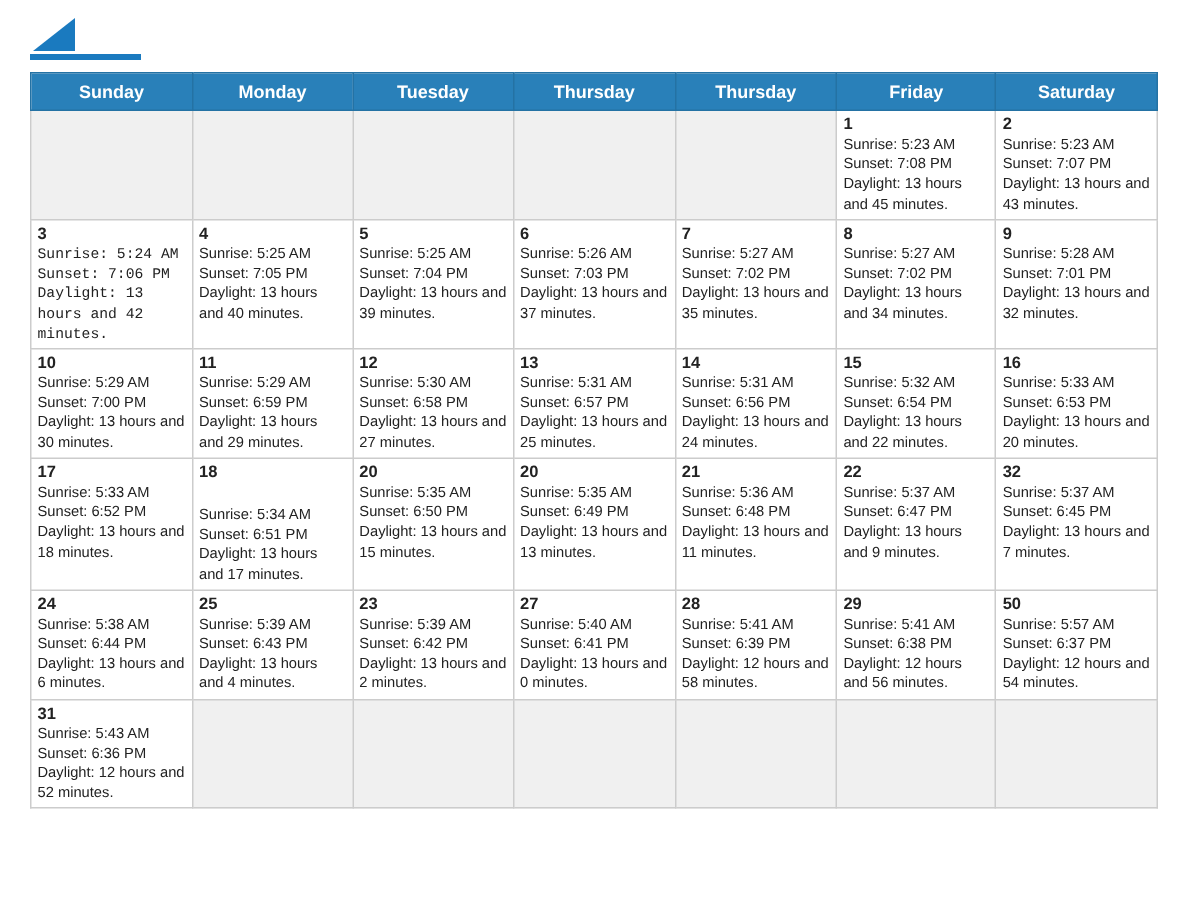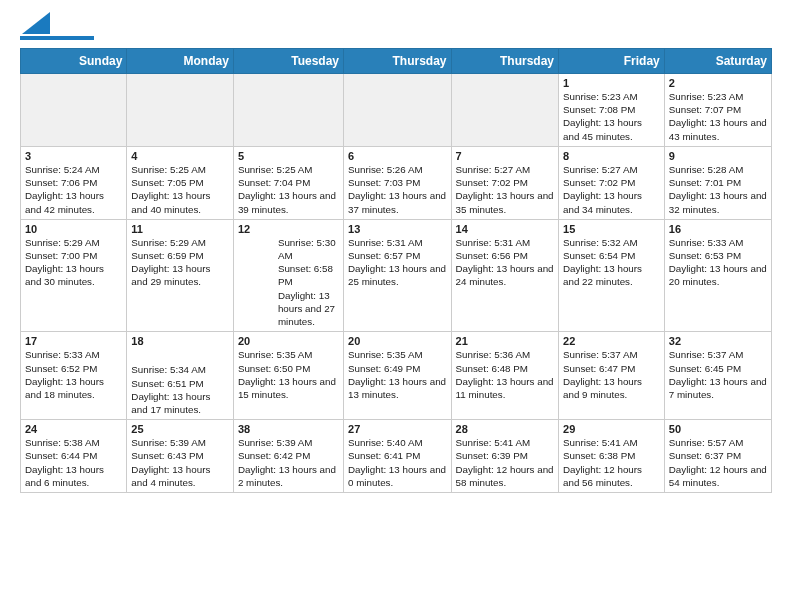--- a/index.html
+++ b/index.html
@@ -40,21 +40,21 @@
       border-collapse: collapse;
       border: 1px solid #ccc;
       font-size: 10.5px;
     }
     .calendar thead tr th {
       background: #2980b9;
       color: #fff;
       font-weight: bold;
       font-size: 12px;
       padding: 5px 4px;
-      text-align: right;
+      text-align: center;
       border: 1px solid #2472a4;
     }
     .calendar tbody tr td {
       vertical-align: top;
       border: 1px solid #ccc;
       padding: 3px 4px;
       width: 113px;
       min-height: 72px;
       height: 72px;
       background: #fff;
@@ -135,21 +135,21 @@
           <td>
             <span class="day-number">2</span>
             <div class="day-info" style="white-space: pre-line;">Sunrise: 5:23 AM
 Sunset: 7:07 PM
 Daylight: 13 hours and 43 minutes.</div>
           </td>
         </tr>
         <tr>
           <td>
             <span class="day-number">3</span>
-            <div class="day-info" style="white-space: pre-line;">Sunrise: 5:24 AM
+            <div class="day-info" style="white-space: pre-line; font-family: Liberation Mono, monospace;">Sunrise: 5:24 AM
 Sunset: 7:06 PM
 Daylight: 13 hours and 42 minutes.</div>
           </td>
           <td>
             <span class="day-number">4</span>
             <div class="day-info" style="white-space: pre-line;">Sunrise: 5:25 AM
 Sunset: 7:05 PM
 Daylight: 13 hours and 40 minutes.</div>
           </td>
           <td>
@@ -191,21 +191,21 @@
 Daylight: 13 hours and 30 minutes.</div>
           </td>
           <td>
             <span class="day-number">11</span>
             <div class="day-info" style="white-space: pre-line;">Sunrise: 5:29 AM
 Sunset: 6:59 PM
 Daylight: 13 hours and 29 minutes.</div>
           </td>
           <td>
             <span class="day-number">12</span>
-            <div class="day-info" style="white-space: pre-line; margin-left: 40px;">Sunrise: 5:30 AM
+            <div class="day-info" style="white-space: pre-line;">Sunrise: 5:30 AM
 Sunset: 6:58 PM
 Daylight: 13 hours and 27 minutes.</div>
           </td>
           <td>
             <span class="day-number">13</span>
             <div class="day-info" style="white-space: pre-line;">Sunrise: 5:31 AM
 Sunset: 6:57 PM
 Daylight: 13 hours and 25 minutes.</div>
           </td>
           <td>
@@ -278,21 +278,21 @@
 Sunset: 6:44 PM
 Daylight: 13 hours and 6 minutes.</div>
           </td>
           <td>
             <span class="day-number">25</span>
             <div class="day-info" style="white-space: pre-line;">Sunrise: 5:39 AM
 Sunset: 6:43 PM
 Daylight: 13 hours and 4 minutes.</div>
           </td>
           <td>
-            <span class="day-number">38</span>
+            <span class="day-number">23</span>
             <div class="day-info" style="white-space: pre-line;">Sunrise: 5:39 AM
 Sunset: 6:42 PM
 Daylight: 13 hours and 2 minutes.</div>
           </td>
           <td>
             <span class="day-number">27</span>
             <div class="day-info" style="white-space: pre-line;">Sunrise: 5:40 AM
 Sunset: 6:41 PM
 Daylight: 13 hours and 0 minutes.</div>
           </td>
@@ -307,16 +307,30 @@
             <div class="day-info" style="white-space: pre-line;">Sunrise: 5:41 AM
 Sunset: 6:38 PM
 Daylight: 12 hours and 56 minutes.</div>
           </td>
           <td>
             <span class="day-number">50</span>
             <div class="day-info" style="white-space: pre-line;">Sunrise: 5:57 AM
 Sunset: 6:37 PM
 Daylight: 12 hours and 54 minutes.</div>
           </td>
+        </tr>
+        <tr>
+          <td class="last-row">
+            <span class="day-number">31</span>
+            <div class="day-info" style="white-space: pre-line;">Sunrise: 5:43 AM
+Sunset: 6:36 PM
+Daylight: 12 hours and 52 minutes.</div>
+          </td>
+          <td class="empty last-row"></td>
+          <td class="empty last-row"></td>
+          <td class="empty last-row"></td>
+          <td class="empty last-row"></td>
+          <td class="empty last-row"></td>
+          <td class="empty last-row"></td>
         </tr>
       </tbody>
   </table>
 </div>
 
 </body></html>

